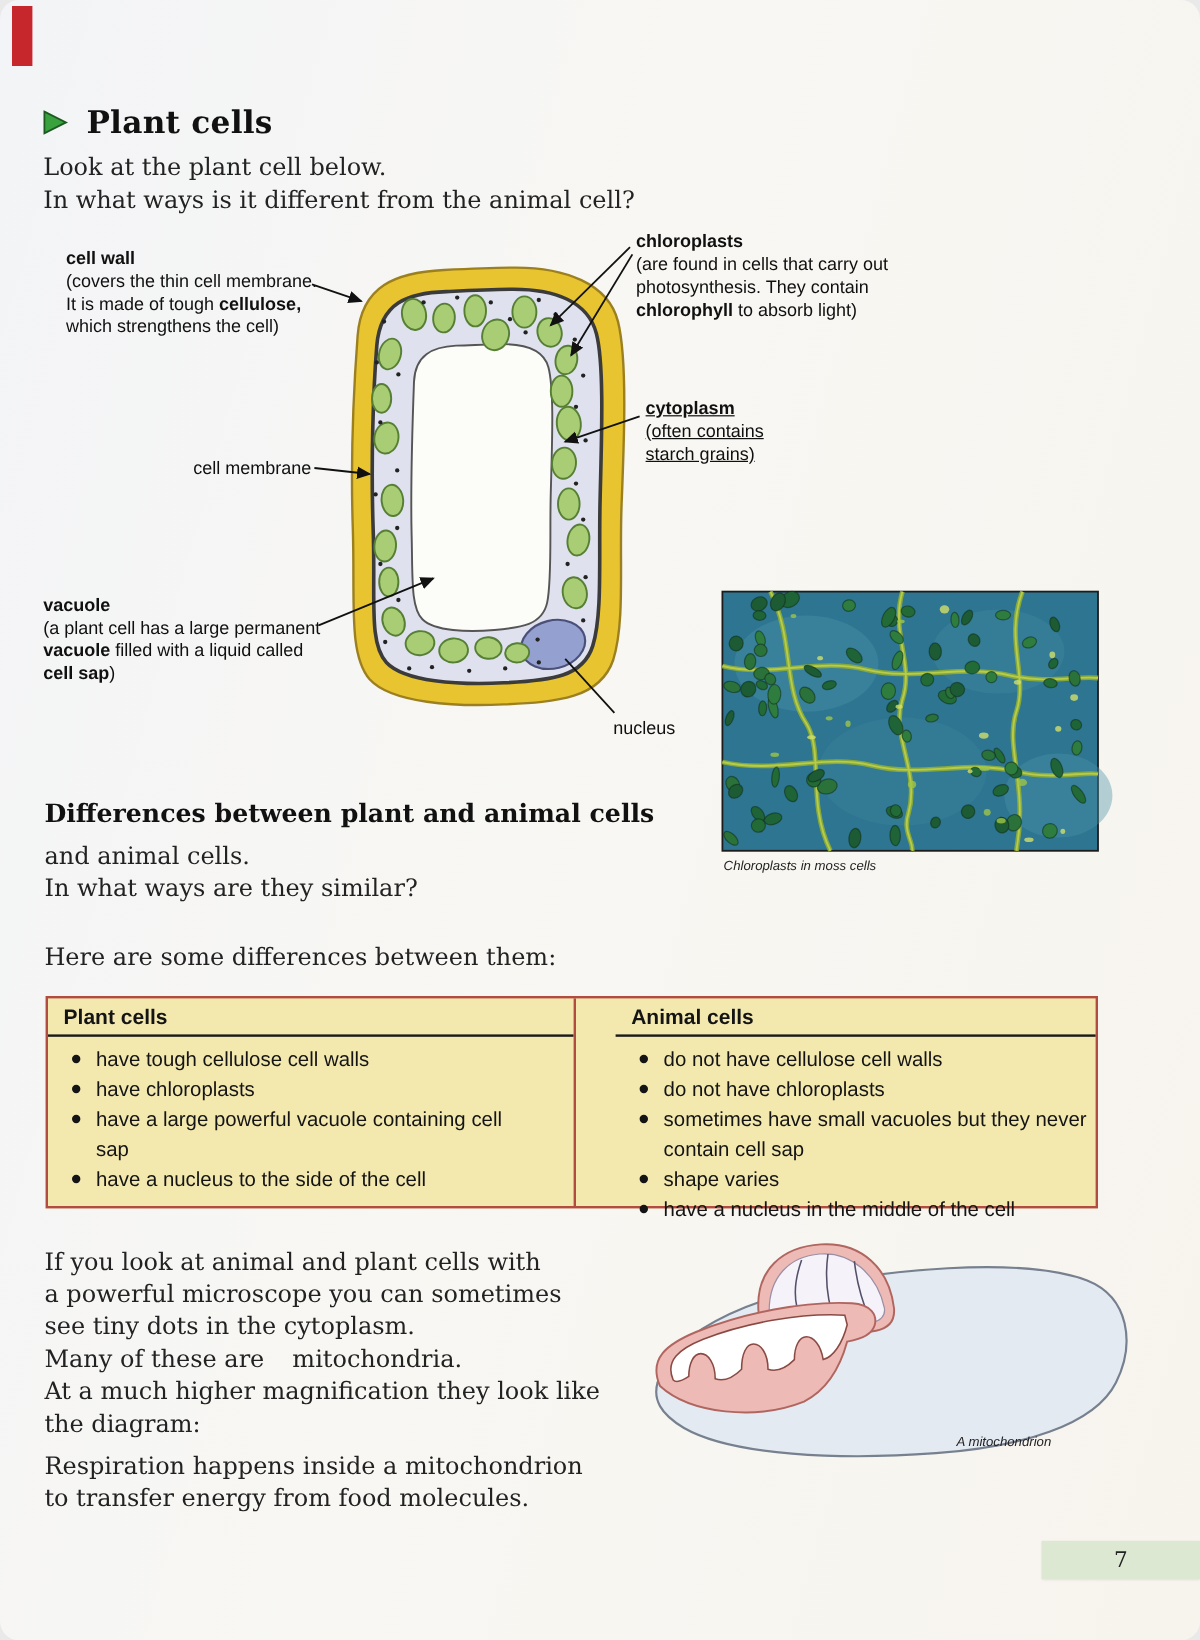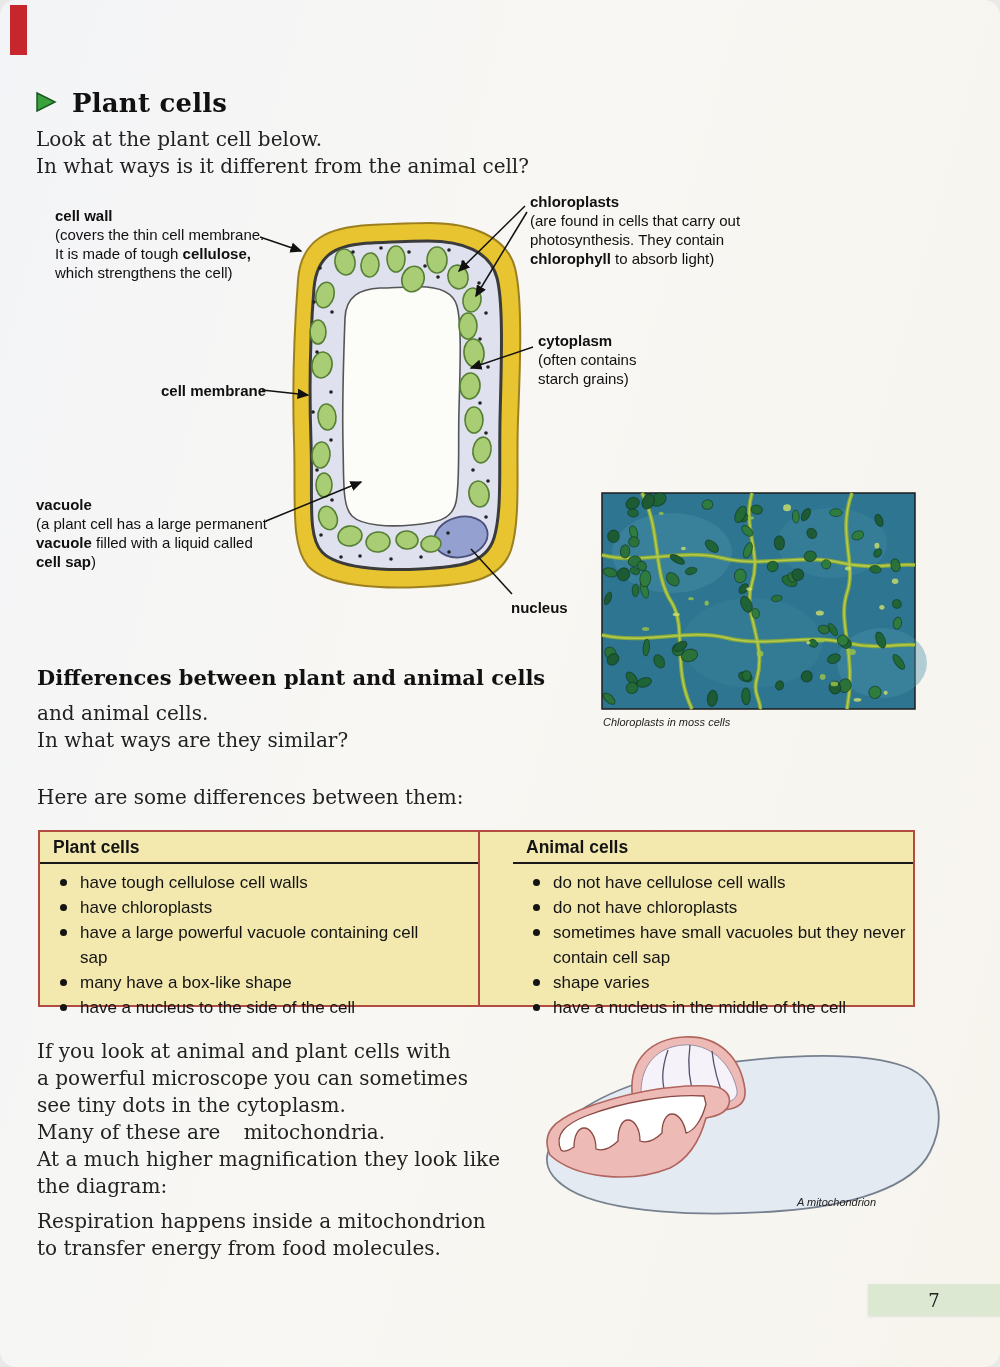--- a/index.html
+++ b/index.html
@@ -11,21 +11,21 @@
   }
   .abs{position:absolute;}
   
   .h1{font-size:26px;font-weight:bold;color:#111;letter-spacing:.2px;}
   .h2{font-size:21px;font-weight:bold;color:#111;}
   .body-text{font-size:20px;line-height:27px;color:#222;}
   .tline{display:block;white-space:nowrap;}
   
   .dlabel{font-family:"Liberation Sans",sans-serif;font-size:15px;line-height:19px;color:#101010;z-index:3;}
   .dlabel-title{font-weight:bold;}
-  .dlabel-title.plain{font-weight:bold;}
+  .dlabel-title.plain{font-weight:normal;}
   
   .caption{font-family:"Liberation Sans",sans-serif;font-style:italic;font-size:11px;color:#222;z-index:3;}
   
   .cmp-table{
     background:#f3e9af;border:2.5px solid #b24c41;box-sizing:border-box;
     font-family:"Liberation Sans",sans-serif;color:#141414;z-index:3;display:flex;
   }
   .cmp-col{position:relative;box-sizing:border-box;}
   .cmp-col + .cmp-col{border-left:2px solid #b24c41;padding-left:33px;}
   .cmp-header{
@@ -377,21 +377,21 @@
 
   <div class="abs dlabel" style="left:530px;top:192px;width:250px;">
     <div class="dlabel-title">chloroplasts</div>
     <div>
         <div class="tline"><span>(are found in cells that carry out</span></div>
         <div class="tline"><span>photosynthesis. They contain</span></div>
         <div class="tline"><span style="font-weight: bold;">chlorophyll</span><span> to absorb light)</span></div>
       </div>
   </div>
 
-  <div class="abs dlabel" style="left:538px;top:331px;width:200px;">
+  <div class="abs dlabel" style="left:538px;top:331px;width:200px;text-decoration:underline;">
     <div class="dlabel-title">cytoplasm</div>
     <div>
         <div class="tline"><span>(often contains</span></div>
         <div class="tline"><span>starch grains)</span></div>
       </div>
   </div>
 
   <div class="abs dlabel" style="left:161px;top:381px;">
     <div class="dlabel-title plain">cell membrane</div>
   </div>
@@ -418,21 +418,20 @@
     </div>
   <div class="abs body-text" style="left:37px;top:784px;z-index:3;">Here are some differences between them:</div>
 
   <div class="abs cmp-table" style="left:38px;top:830px;width:877px;height:177px;">
     <div class="cmp-col" style="width:442px;">
       <div class="cmp-header">Plant cells</div>
       <ul class="cmp-list" id="plant-list">
           <li>have tough cellulose cell walls</li>
           <li>have chloroplasts</li>
           <li>have a large powerful vacuole containing cell sap</li>
-          <li>many have a box-like shape</li>
           <li>have a nucleus to the side of the cell</li>
         </ul>
     </div>
     <div class="cmp-col" style="width:435px;">
       <div class="cmp-header">Animal cells</div>
       <ul class="cmp-list" id="animal-list">
           <li>do not have cellulose cell walls</li>
           <li>do not have chloroplasts</li>
           <li>sometimes have small vacuoles but they never contain cell sap</li>
           <li>shape varies</li>

